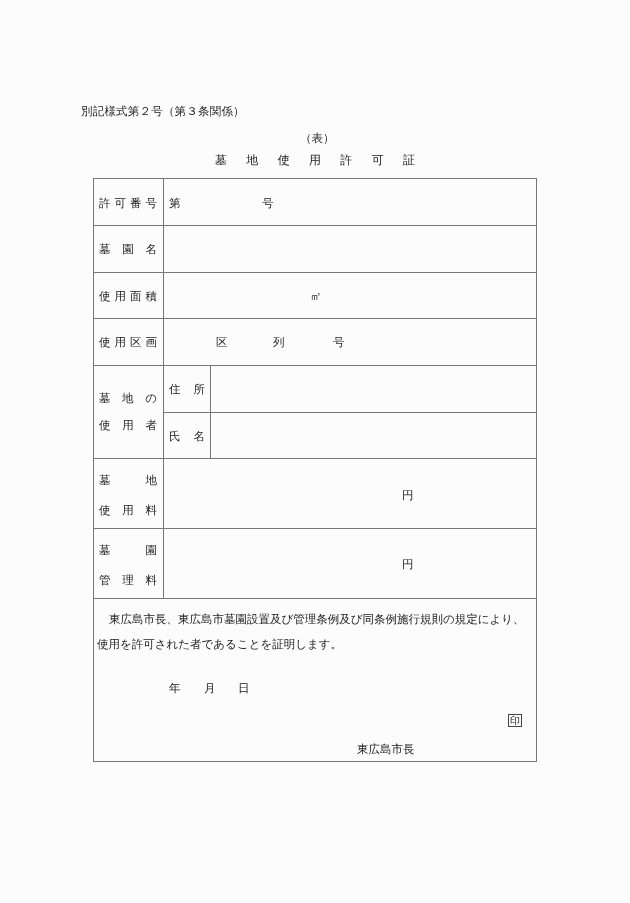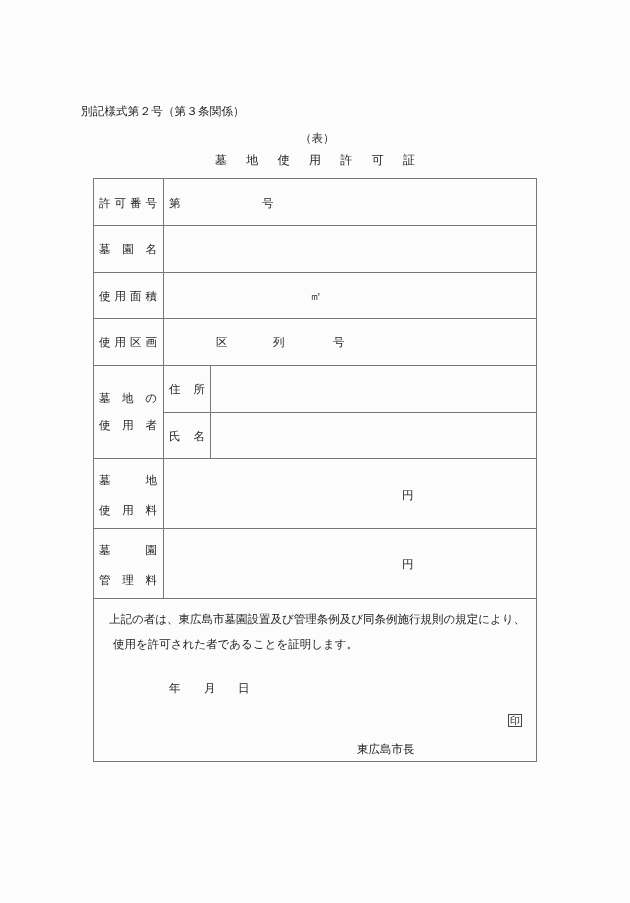--- a/index.html
+++ b/index.html
@@ -171,21 +171,21 @@
   <span>園</span>
 </div>
 <div class="cell-text spread" style="left:99px; top:573px; width:58px">
   <span>管</span>
   <span>理</span>
   <span>料</span>
 </div>
 <div class="cell-text" style="left:168px; top:533px; width:230px; height:60px"></div>
 <div class="cell-text" style="left:402px; top:557px">円</div>
 
-<div class="body-text" style="left:109px; top:607px">上記の者は、東広島市墓園設置及び管理条例及び同条例施行規則の規定により、</div>
-<div class="body-text" style="left:113px; top:632px">使用を許可された者であることを証明します。</div>
+<div class="body-text" style="left:109px; top:607px">東広島市長、東広島市墓園設置及び管理条例及び同条例施行規則の規定により、</div>
+<div class="body-text" style="left:97px; top:632px">使用を許可された者であることを証明します。</div>
 
 <div class="cell-text" style="left:169px; top:681px">年</div>
 <div class="cell-text" style="left:204px; top:681px">月</div>
 <div class="cell-text" style="left:238px; top:681px">日</div>
 
 <div class="cell-text" style="left:357px; top:742px">東広島市長</div>
 <div class="cell-text" style="left:508px; top:714px; font-size:10px; border:1px solid #444; line-height:11px; padding:0 1px">印</div>
 
 </body></html>

